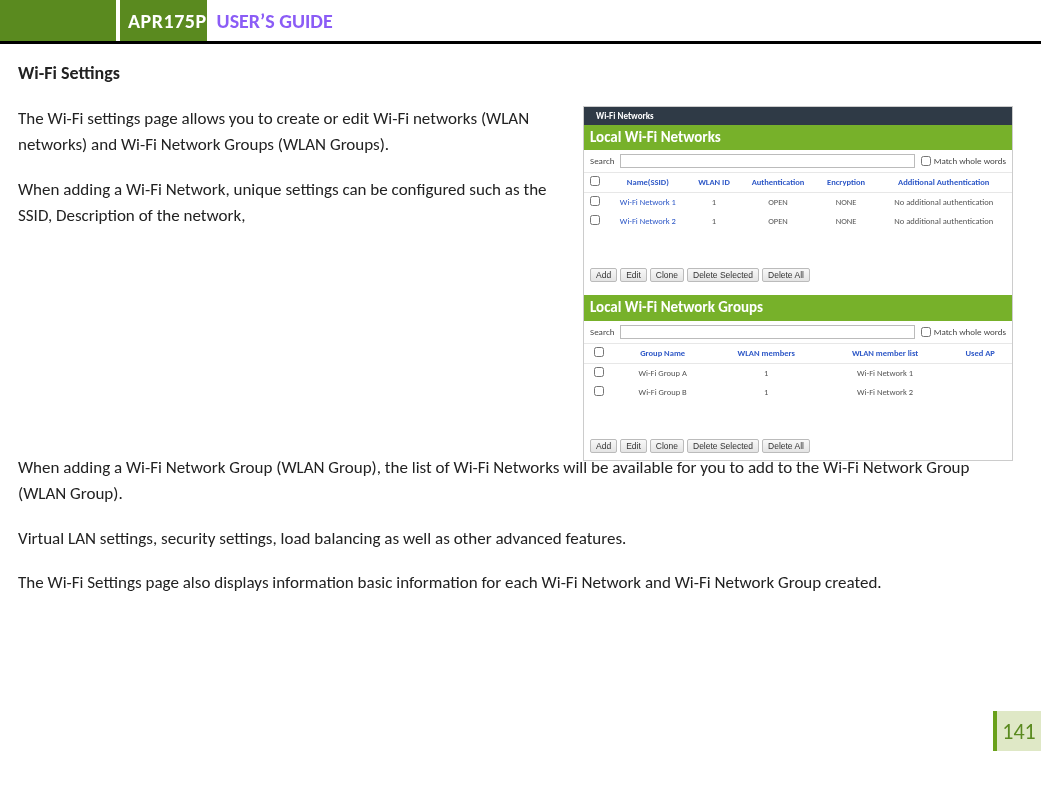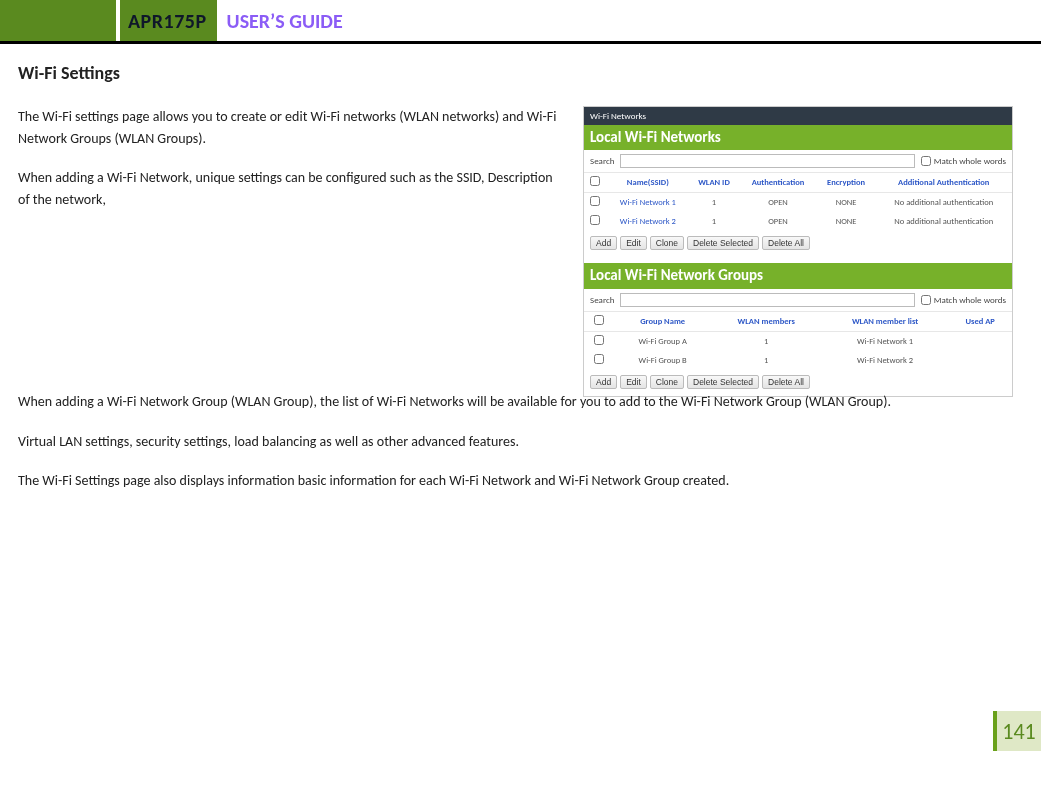--- a/index.html
+++ b/index.html
@@ -32,22 +32,22 @@
     border-bottom: 3px solid #000;
     font-weight: 700;
   }
   .header-left-pad {
     width: 120px;
     background: var(--green);
     border-right: 4px solid #fff;
   }
   .header-product {
     background: var(--green);
-    color: #0f172a;
-    padding: 0 10px 0 8px;
+    color: #ffffff;
+    padding: 0 0 0 8px;
     display: flex;
     align-items: center;
     font-size: 20px;
     letter-spacing: .5px;
   }
   .header-title {
     padding-left: 10px;
     display: flex;
     align-items: center;
     font-size: 20px;
@@ -63,38 +63,38 @@
     font-size: 18px;
     margin: 0 0 22px 0;
   }
   .two-col {
     display: flex;
     gap: 22px;
   }
   .prose {
     flex: 1;
     min-width: 0;
-    font-size: 14px;
+    font-size: 17px;
     line-height: 1.55;
   }
   .prose p { margin: 0 0 18px 0; }
 
   
   .panel-wrap { width: 430px; flex-shrink: 0; }
   .panel {
     border: 1px solid #ccc;
     font-size: 9px;
     line-height: 1.3;
     background: #fff;
   }
   .bar-dark {
     background: #2f3a46;
     color: #fff;
-    padding: 3px 6px;
-    font-weight: 400;
+    padding: 3px 12px;
+    font-weight: 700;
     font-size: 9px;
   }
   .bar-green {
     background: var(--green-banner);
     color: #fff;
     padding: 3px 6px;
     font-weight: 600;
     font-size: 15px;
   }
   .search-row {
@@ -138,20 +138,21 @@
     padding: 3px 4px;
     color: #555;
     white-space: nowrap;
   }
   table.mini td.link { color: var(--link-blue); }
   table.mini td.chk input, table.mini th.chk input { width:10px; height:10px; margin:0; }
   .mini-actions {
     display: flex;
     gap: 3px;
     padding: 5px 6px 7px;
+    margin-top: 32px;
   }
   .mini-actions button {
     font-size: 8.5px;
     padding: 1px 5px;
     background: linear-gradient(#f8f8f8, #e4e4e4);
     border: 1px solid #bbb;
     border-radius: 2px;
     color: #333;
     cursor: pointer;
   }

